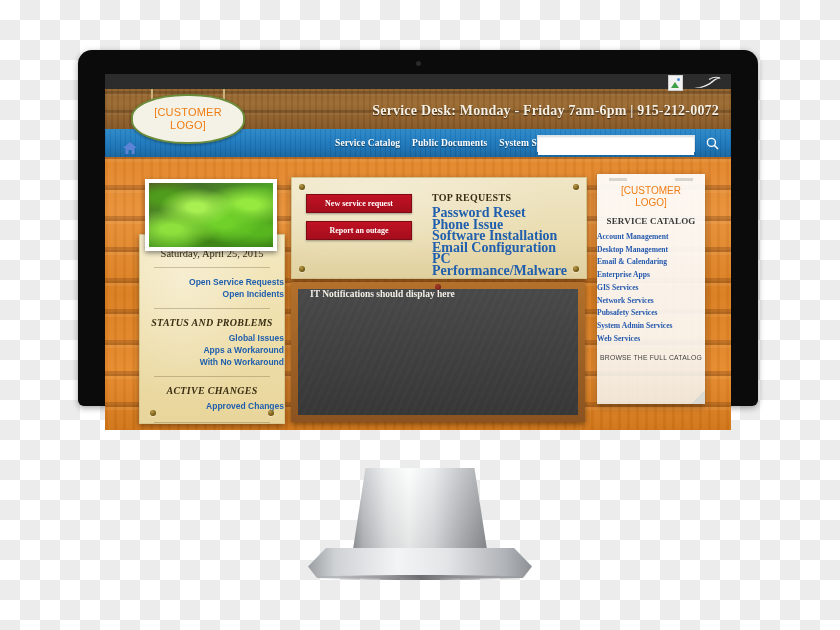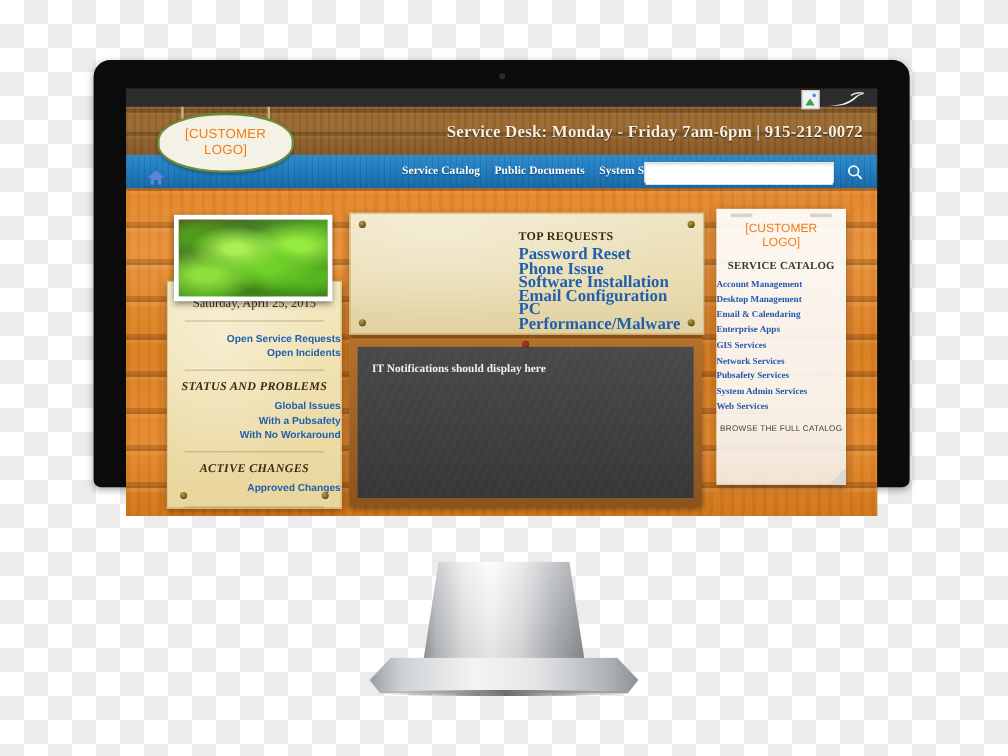--- a/index.html
+++ b/index.html
@@ -290,21 +290,21 @@
     padding: 7px;
     box-sizing: border-box;
     box-shadow: 0 2px 6px rgba(0,0,0,.45);
     z-index: 2;
   }
   .board-inner {
     width: 100%; height: 100%;
     background:
       repeating-linear-gradient(115deg, rgba(255,255,255,.012) 0 3px, rgba(0,0,0,.02) 3px 7px),
       linear-gradient(to bottom, #4a4a4a 0%, #414141 50%, #383838 100%);
-    padding: 14px 12px; box-sizing: border-box;
+    padding: 0 12px; box-sizing: border-box;
   }
   .board-inner p {
     margin: 0; color: #f3f0e6; font-size: 9.5px; font-weight: bold;
     font-family: "Liberation Serif", serif;
   }
   .board-knob {
     position: absolute; left: 50%; top: 2px; margin-left: -3px;
     width: 6px; height: 6px; border-radius: 50%;
     background: radial-gradient(circle at 35% 30%, #a33a2c, #6d2015);
   }
@@ -413,37 +413,41 @@
         <div class="lnk-list">
           <a href="#">Open Service Requests</a>
           <a href="#">Open Incidents</a>
         </div>
 
         <div class="hr-soft"></div>
         <div class="sect-head">STATUS AND PROBLEMS</div>
 
         <div class="lnk-list">
           <a href="#">Global Issues</a>
-          <a href="#">With a Pubsafety</a>
+          <a href="#">Apps a Workaround</a>
           <a href="#">With No Workaround</a>
         </div>
 
         <div class="hr-soft"></div>
         <div class="sect-head">ACTIVE CHANGES</div>
 
         <div class="lnk-list">
           <a href="#">Approved Changes</a>
         </div>
 
         <div class="hr-soft" style="margin-top:10px;"></div>
         <div class="screw" style="left:10px;  bottom:7px;"></div>
         <div class="screw" style="right:10px; bottom:7px;"></div>
       </div>
 
       <div class="panel-center">
+        <div style="position:absolute; left:0; top:16px;">
+          <a href="#" class="btn-red">New service request</a>
+          <a href="#" class="btn-red">Report an outage</a>
+        </div>
 
         <div style="position:absolute; left:140px; top:14px;">
           <div class="tr-head">TOP REQUESTS</div>
           <div class="tr-list">
             <a href="#">Password Reset</a>
             <a href="#">Phone Issue</a>
             <a href="#">Software Installation</a>
             <a href="#">Email Configuration</a>
             <a href="#">PC Performance/Malware</a>
           </div>

